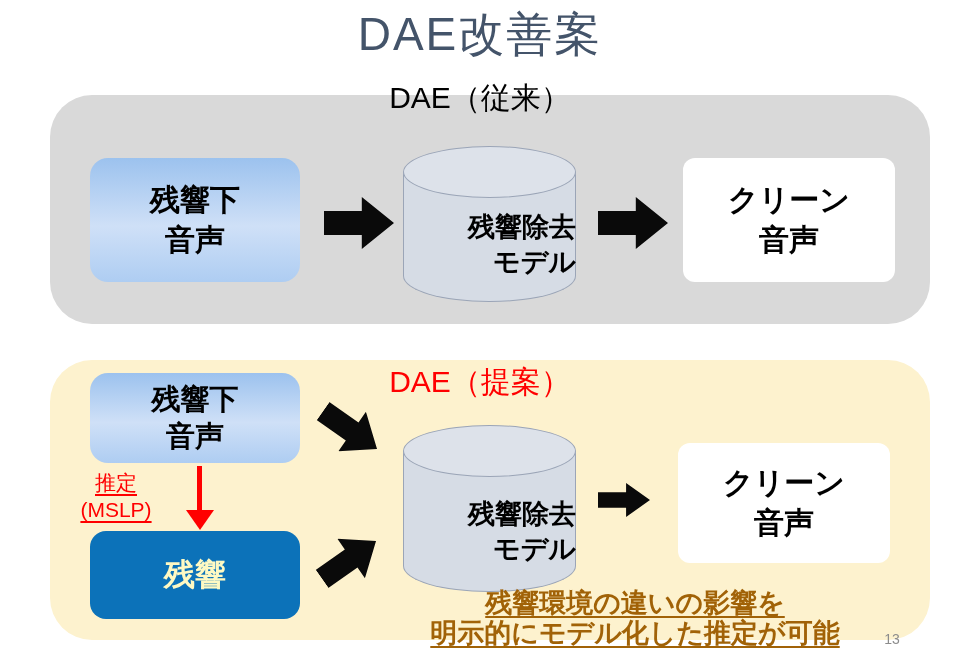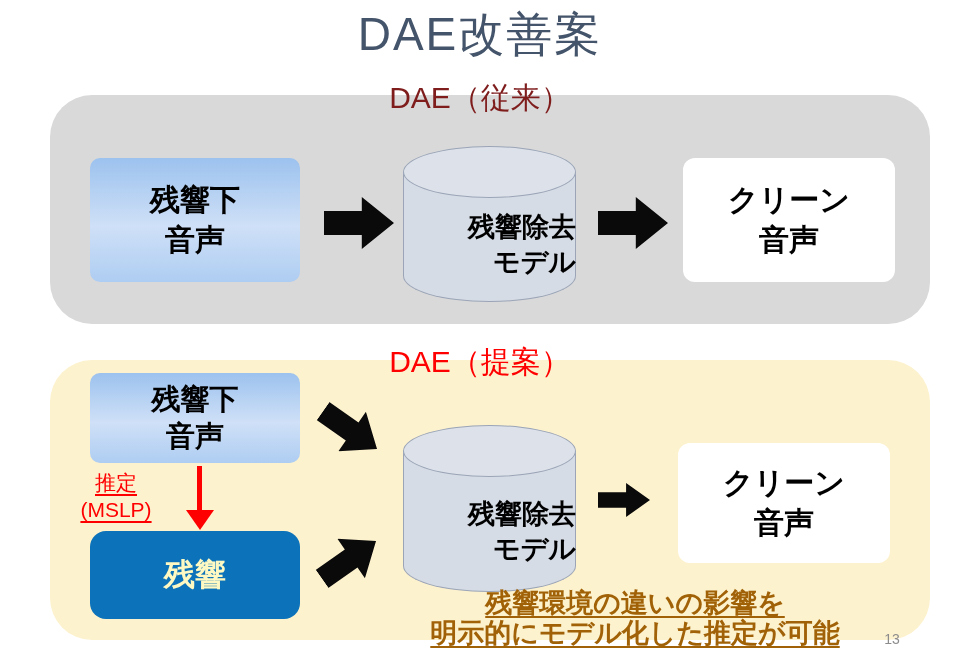--- a/index.html
+++ b/index.html
@@ -16,31 +16,31 @@
   }
   .section {
     position:absolute; left:50px; width:880px; border-radius:42px;
   }
   .section-conventional { top:95px; height:229px; background:#D9D9D9; }
   .section-proposed { top:360px; height:280px; background:#FDF2CE; }
   .section-label {
     position:absolute; left:0; width:100%; text-align:center;
     font-size:30px; z-index:5;
   }
-  .label-conventional { top:78px; color:#7f1d1d; }
-  .label-proposed { top:342px; color:#FF0000; }
+  .label-conventional { top:78px; color:#000000; }
+  .label-proposed { top:362px; color:#FF0000; }
 
   .node {
     position:absolute; display:flex; align-items:center; justify-content:center;
     text-align:center; font-weight:bold; color:#000; white-space:pre-line;
     z-index:3;
   }
   .grad-blue {
     background:linear-gradient(180deg,#9CC2EE 0%,#CFE0F7 55%,#AECDF2 100%);
-    border-radius:10px;
+    border-radius:18px;
   }
   .white-box { background:#ffffff; border-radius:12px; }
   .solid-blue { background:#0C72B9; border-radius:16px; color:#fef9c3; }
 
   .conv-input  { left:90px;  top:158px; width:210px; height:124px; font-size:30px; line-height:1.35; }
   .conv-output { left:683px; top:158px; width:212px; height:124px; font-size:30px; line-height:1.35; }
   .prop-input  { left:90px;  top:373px; width:210px; height:90px;  font-size:29px; line-height:1.28; }
   .prop-reverb { left:90px;  top:531px; width:210px; height:88px;  font-size:31px; }
   .prop-output { left:678px; top:443px; width:212px; height:120px; font-size:30px; line-height:1.35; }
 

